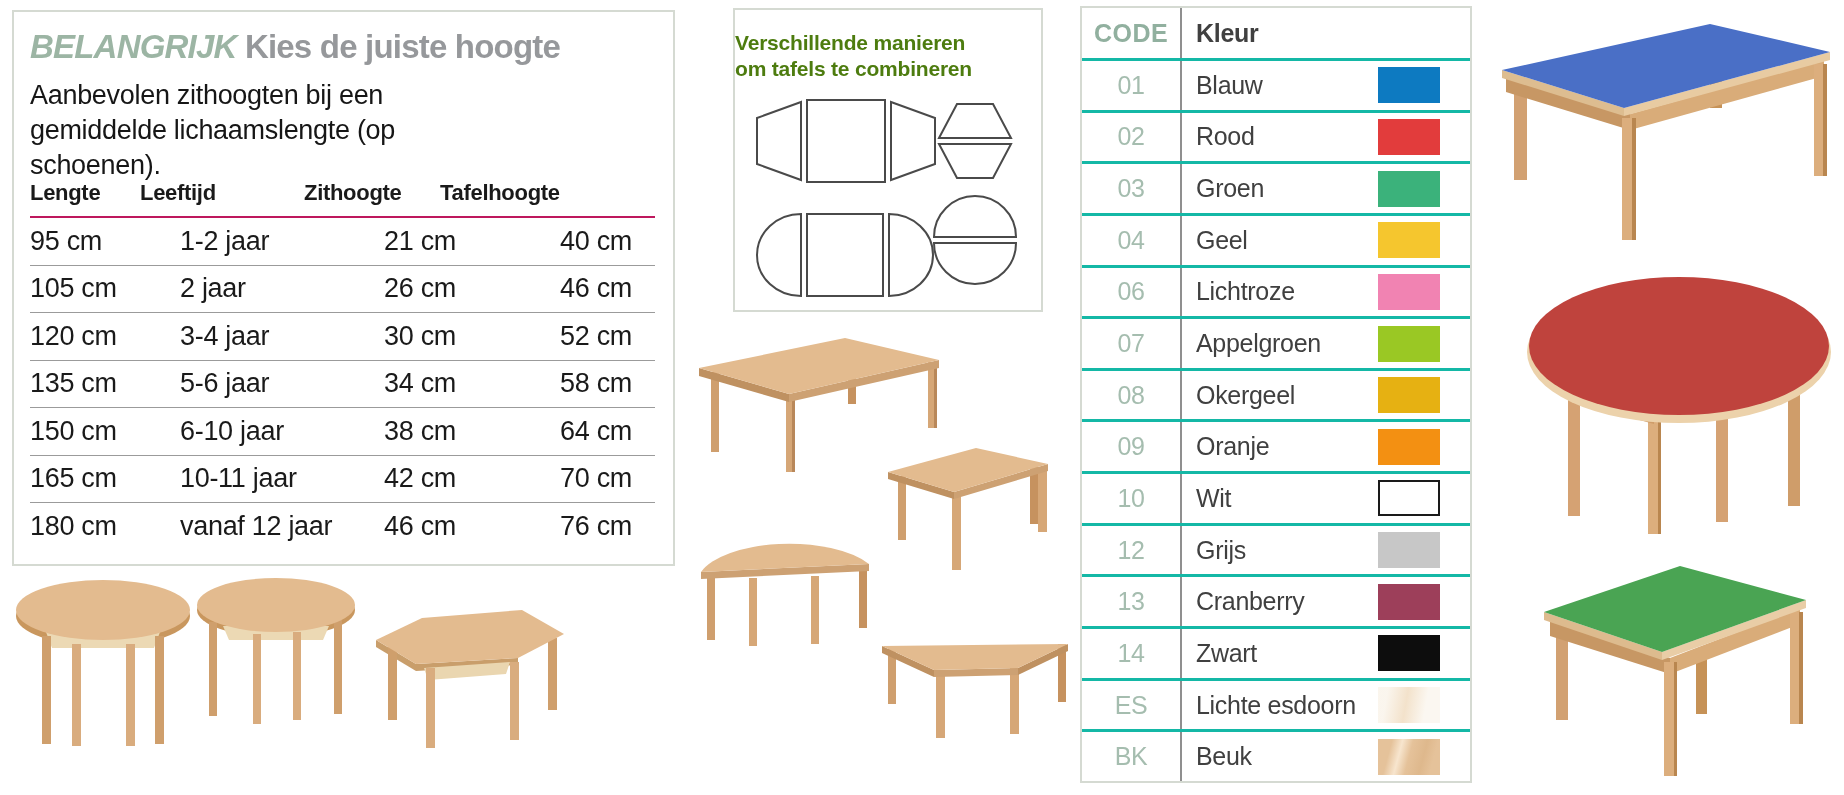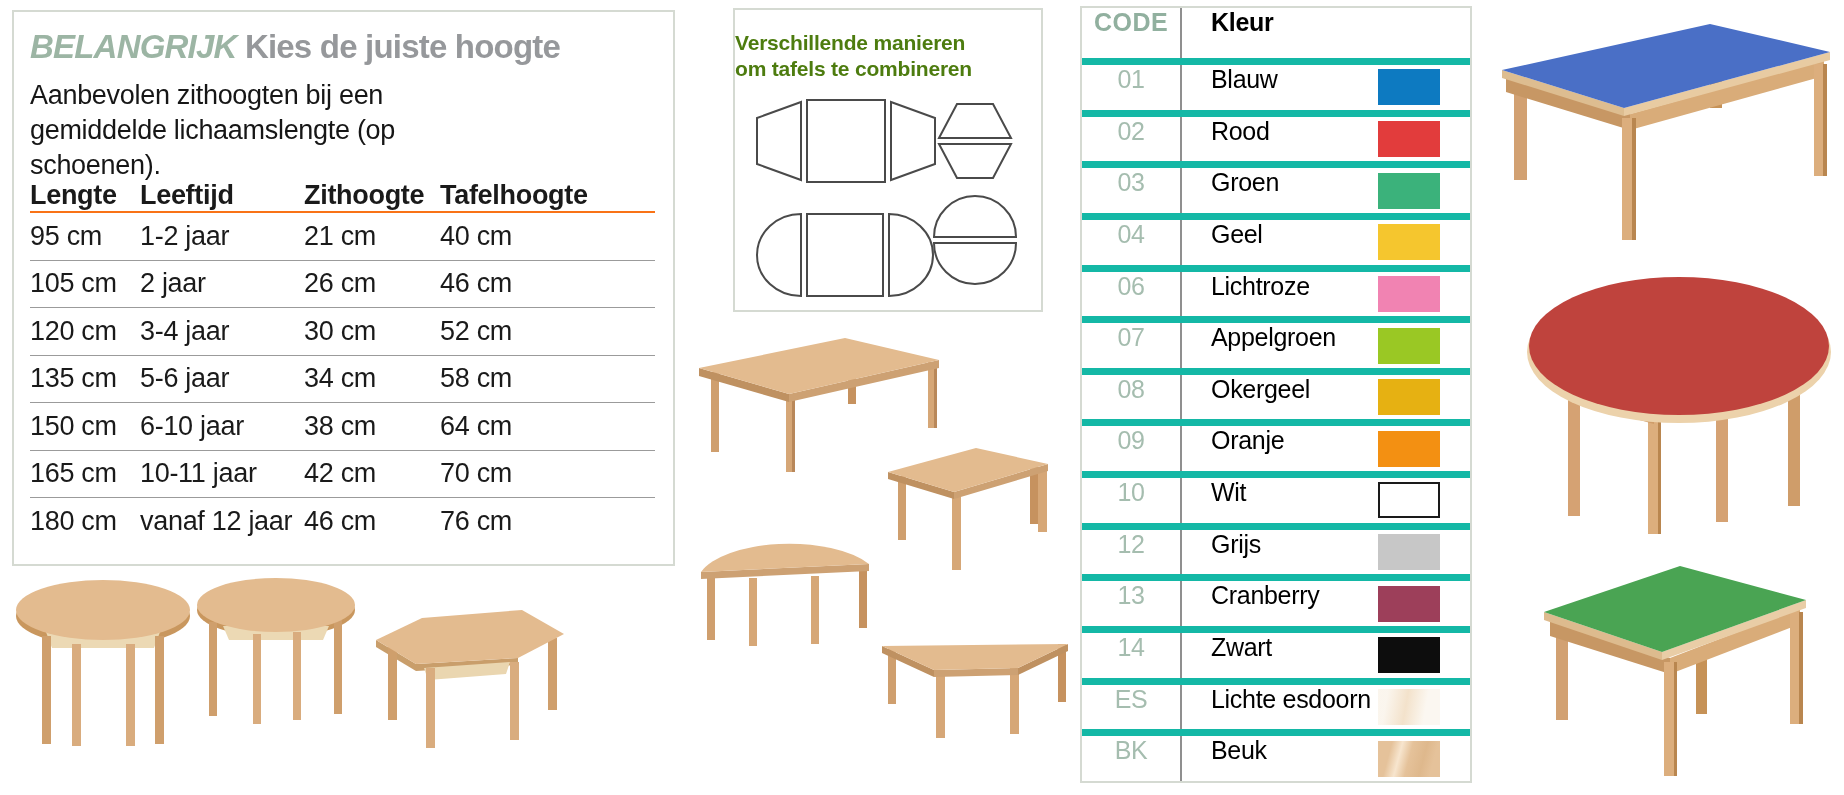--- a/index.html
+++ b/index.html
@@ -8,40 +8,40 @@
   .panel{position:absolute;background:#fff;border:2px solid #d5dad2;box-sizing:border-box;}
 
   
   .hg-panel{left:12px;top:10px;width:663px;height:556px;}
   .hg-title{margin:16px 0 0 16px;font-size:33px;font-weight:bold;letter-spacing:-0.8px;white-space:nowrap;}
   .hg-title .hl{color:#9cb5a4;font-style:italic;}
   .hg-title .rest{color:#96989b;}
   .hg-sub{margin:12px 0 0 16px;width:440px;font-size:27px;line-height:1.3;color:#161616;}
   .size-table{position:absolute;left:16px;top:168px;width:625px;}
   .size-head{display:grid;grid-template-columns:110px 164px 136px 1fr;align-items:end;
-             font-weight:bold;font-size:27px;padding-bottom:0;border-bottom:2px solid #f97316;}
+             font-weight:bold;font-size:22px;padding-bottom:10px;border-bottom:2px solid #be185d;}
   .size-row{display:grid;grid-template-columns:110px 164px 136px 1fr;align-items:center;
-            height:46.5px;font-size:27px;}
+            height:46.5px;font-size:27px;gap:40px;}
   .size-row + .size-row{border-top:1px solid #9b9b9b;}
 
   
   .cb-panel{left:733px;top:8px;width:310px;height:304px;}
   .cb-title{margin-top:20px;text-align:left;font-size:21px;font-weight:bold;color:#4d7c0f;
             line-height:1.25;white-space:pre-line;letter-spacing:-0.2px;}
   .cb-svg{position:absolute;left:0;top:82px;}
 
   
   .cc-panel{left:1080px;top:6px;width:392px;height:777px;display:flex;flex-direction:column;}
   .cc-divider{position:absolute;left:98px;top:0;bottom:0;width:2px;background:#8f8f8f;}
-  .cc-row{position:relative;display:flex;align-items:flex-start;flex:1 1 0;}
-  .cc-row + .cc-row{border-top:7px solid #14b8a6;}
+  .cc-row{position:relative;display:flex;align-items:center;flex:1 1 0;}
+  .cc-row + .cc-row{border-top:3px solid #14b8a6;}
   .cc-head{flex:0 0 50px;}
   .code-cell{width:98px;text-align:center;font-size:25px;color:#a5bdaf;flex:0 0 98px;}
   .cc-head .code-cell{color:#91b09f;font-weight:bold;letter-spacing:0.5px;}
-  .name-cell{padding-left:31px;font-size:25px;color:#000000;}
+  .name-cell{padding-left:16px;font-size:25px;color:#404040;}
   .cc-head .name-cell{font-weight:bold;}
   .swatch{position:absolute;right:30px;top:50%;transform:translateY(-50%);width:62px;height:36px;}
   .swatch.sw-outline{border:2px solid #1a1a1a;box-sizing:border-box;}
   .swatch.sw-beuk{background-image:linear-gradient(105deg,rgba(255,255,255,0) 20%,rgba(255,244,228,.7) 35%,rgba(255,255,255,0) 50%,rgba(214,172,124,.45) 70%,rgba(255,255,255,0) 85%);}
   .swatch.sw-esdoorn{background-image:linear-gradient(100deg,rgba(255,255,255,.5) 15%,rgba(240,216,186,.5) 45%,rgba(255,255,255,.6) 75%);}
 
   .photo{position:absolute;}
 </style>
 </head>
 <body>

